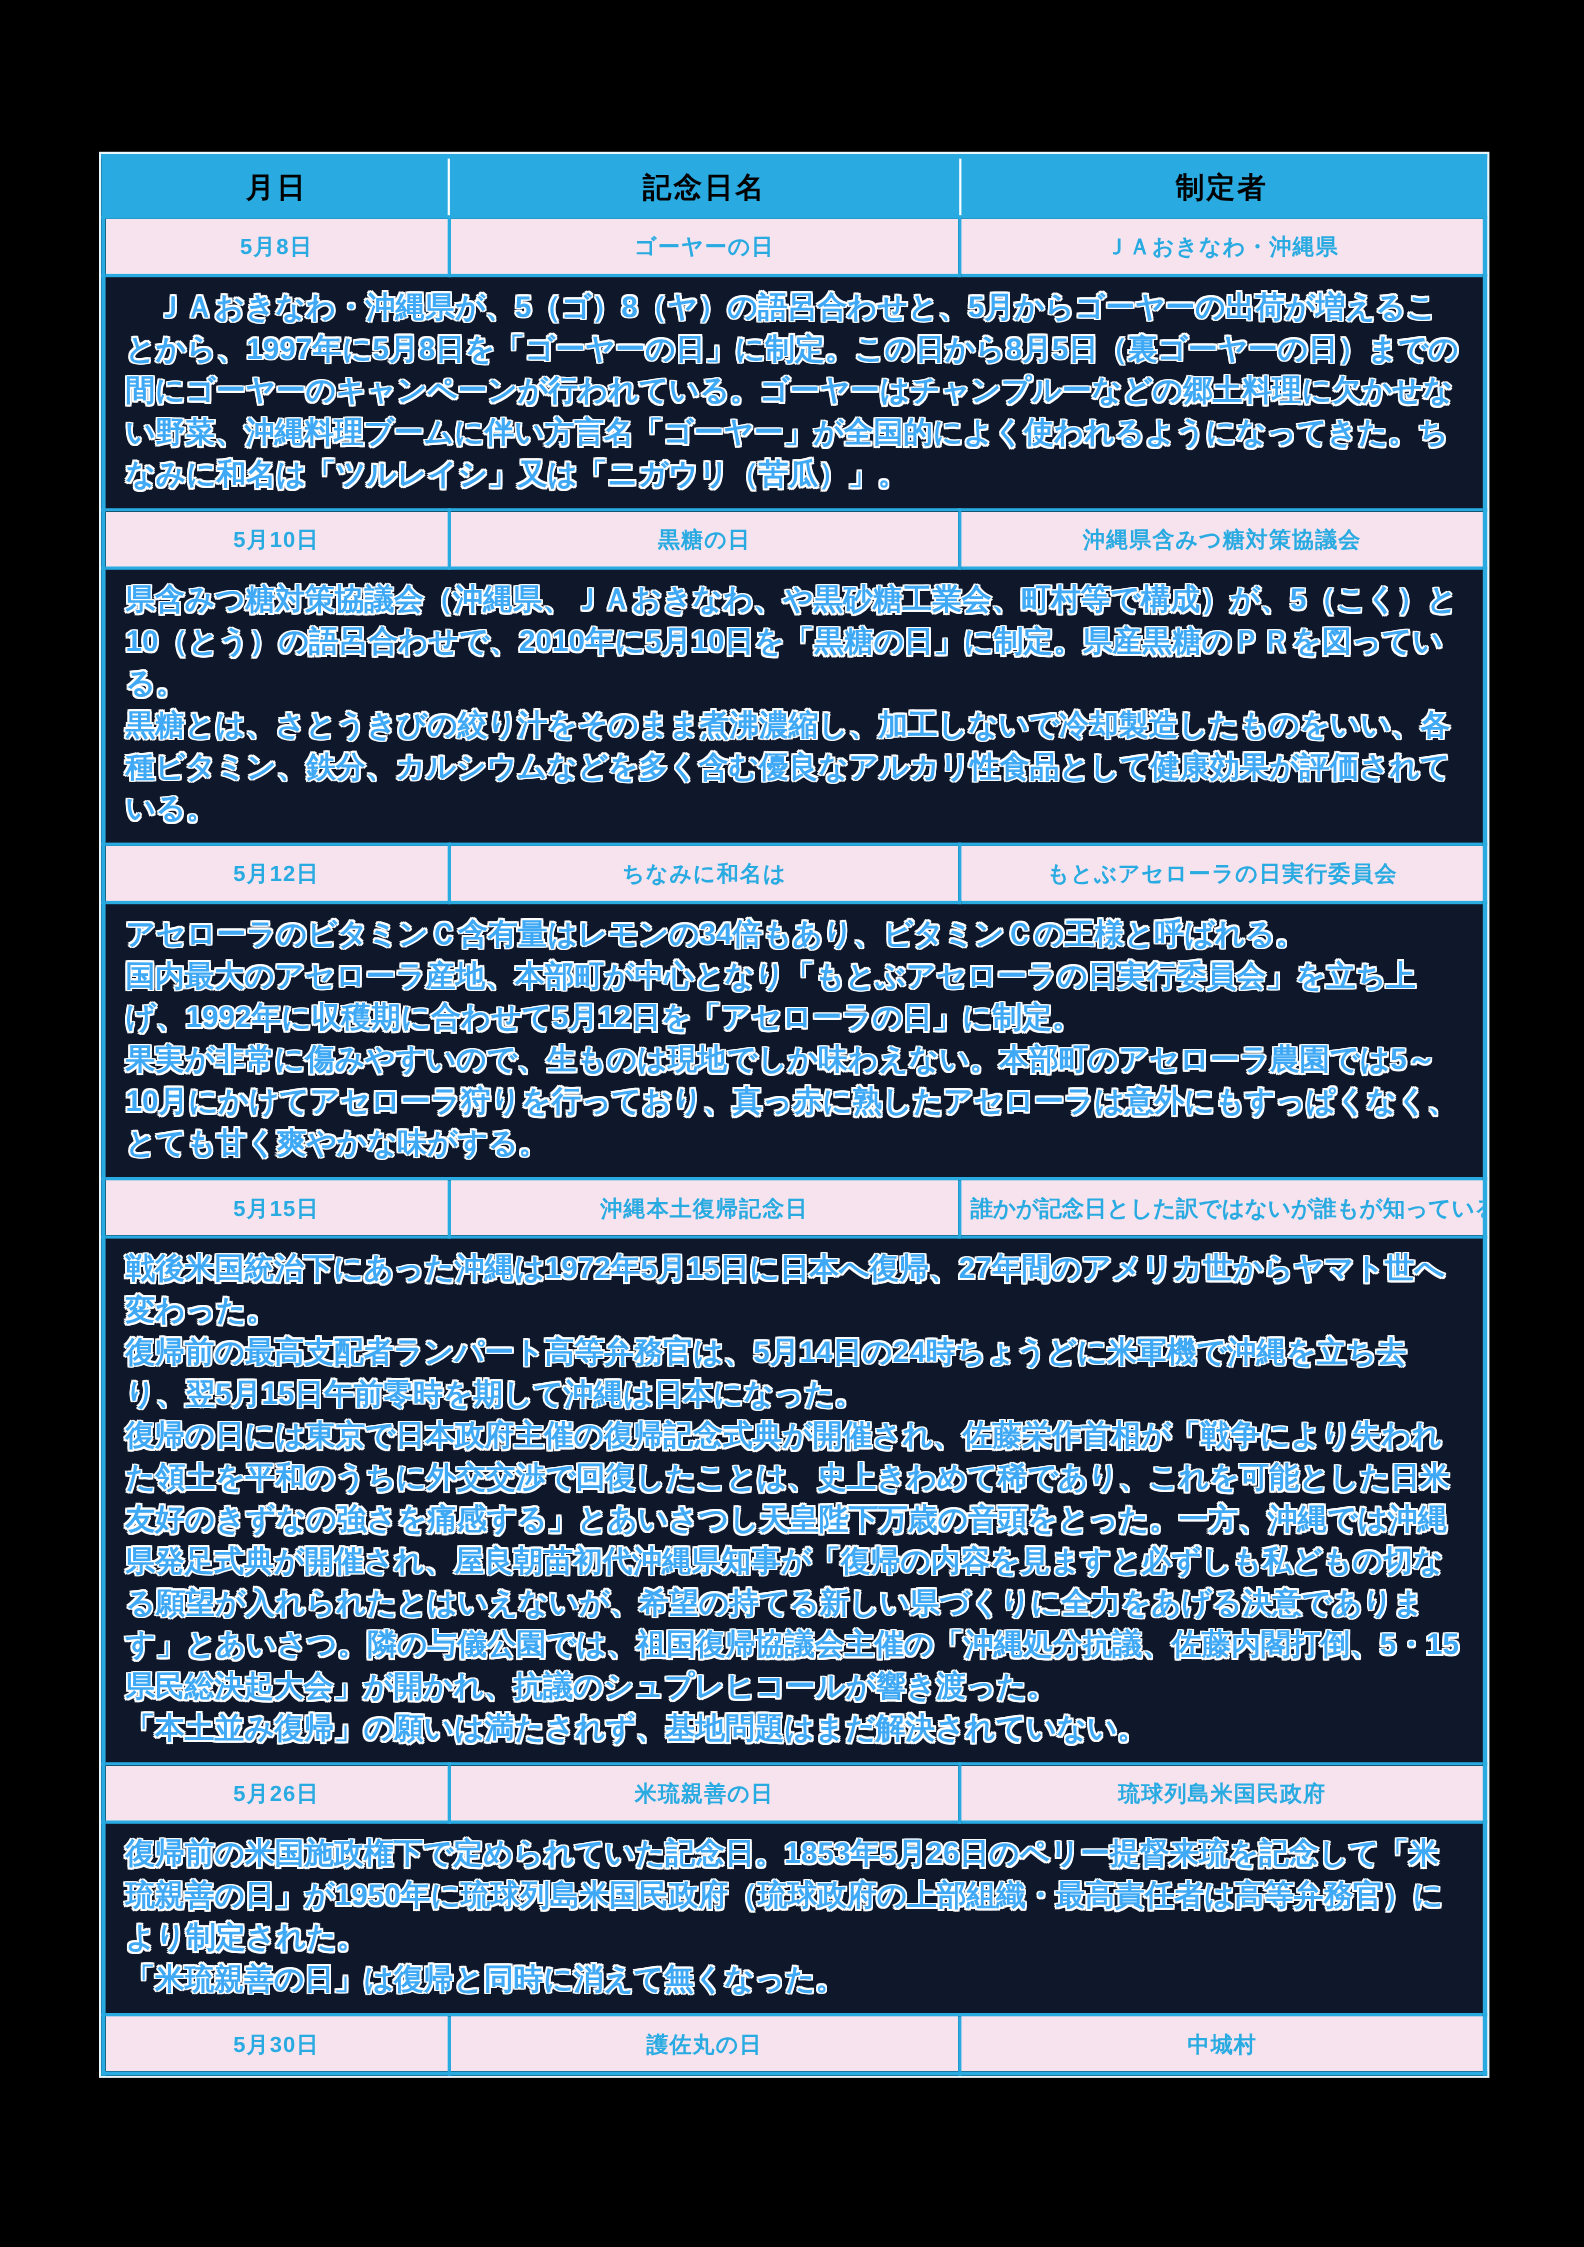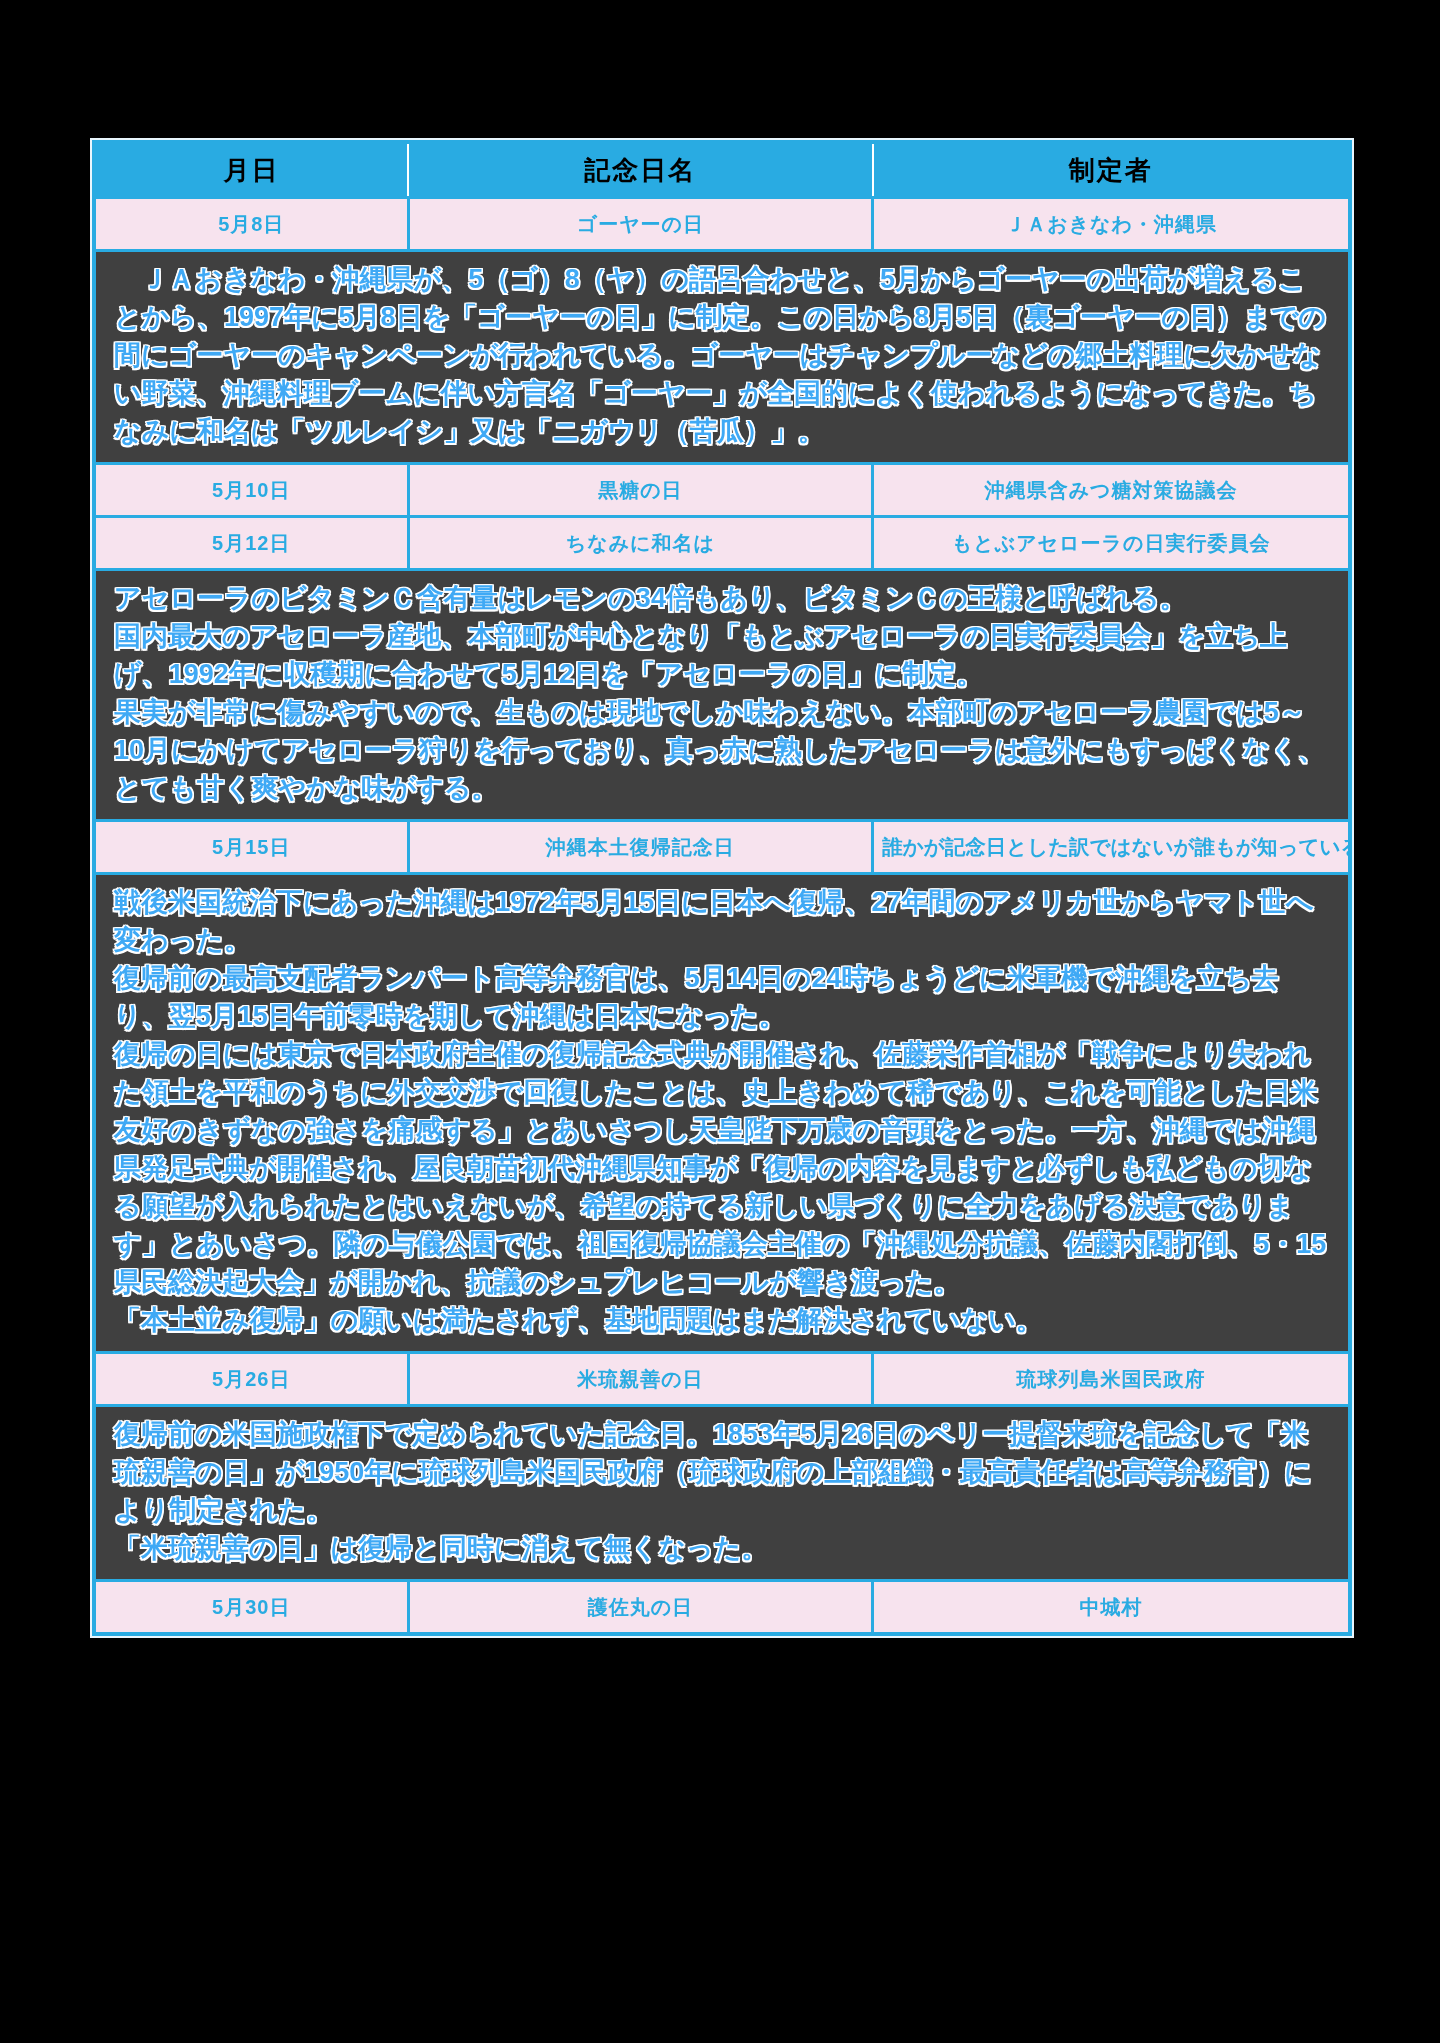--- a/index.html
+++ b/index.html
@@ -52,21 +52,21 @@
     border: 3px solid #29abe2;
     letter-spacing: 1px;
     overflow: hidden;
     white-space: nowrap;
   }
   tr.meta-row td.small-founder {
     font-size: 20.5px;
     letter-spacing: 0;
   }
   tr.desc-row td {
-    background: #404040;
+    background: #0f172a;
     color: #3fa9f5;
     font-size: 27px;
     font-weight: bold;
     line-height: 38px;
     text-align: left;
     padding: 8px 18px 12px 18px;
     border: 3px solid #29abe2;
     white-space: pre-line;
     text-shadow:
       -1.5px -1.5px 0 #ffffff,
@@ -103,20 +103,24 @@
           <td>ＪＡおきなわ・沖縄県</td>
         </tr>
         <tr class="desc-row">
           <td colspan="3">　ＪＡおきなわ・沖縄県が、5（ゴ）8（ヤ）の語呂合わせと、5月からゴーヤーの出荷が増えることから、1997年に5月8日を「ゴーヤーの日」に制定。この日から8月5日（裏ゴーヤーの日）までの間にゴーヤーのキャンペーンが行われている。ゴーヤーはチャンプルーなどの郷土料理に欠かせない野菜、沖縄料理ブームに伴い方言名「ゴーヤー」が全国的によく使われるようになってきた。ちなみに和名は「ツルレイシ」又は「ニガウリ（苦瓜）」。</td>
         </tr>
         <tr class="meta-row">
           <td>5月10日</td>
           <td>黒糖の日</td>
           <td>沖縄県含みつ糖対策協議会</td>
         </tr>
+        <tr class="desc-row">
+          <td colspan="3">県含みつ糖対策協議会（沖縄県、ＪＡおきなわ、や黒砂糖工業会、町村等で構成）が、5（こく）と10（とう）の語呂合わせで、2010年に5月10日を「黒糖の日」に制定。県産黒糖のＰＲを図っている。
+黒糖とは、さとうきびの絞り汁をそのまま煮沸濃縮し、加工しないで冷却製造したものをいい、各種ビタミン、鉄分、カルシウムなどを多く含む優良なアルカリ性食品として健康効果が評価されている。</td>
+        </tr>
         <tr class="meta-row">
           <td>5月12日</td>
           <td>ちなみに和名は</td>
           <td>もとぶアセローラの日実行委員会</td>
         </tr>
         <tr class="desc-row">
           <td colspan="3">アセローラのビタミンＣ含有量はレモンの34倍もあり、ビタミンＣの王様と呼ばれる。
 国内最大のアセローラ産地、本部町が中心となり「もとぶアセローラの日実行委員会」を立ち上げ、1992年に収穫期に合わせて5月12日を「アセローラの日」に制定。
 果実が非常に傷みやすいので、生ものは現地でしか味わえない。本部町のアセローラ農園では5～10月にかけてアセローラ狩りを行っており、真っ赤に熟したアセローラは意外にもすっぱくなく、とても甘く爽やかな味がする。</td>
         </tr>

